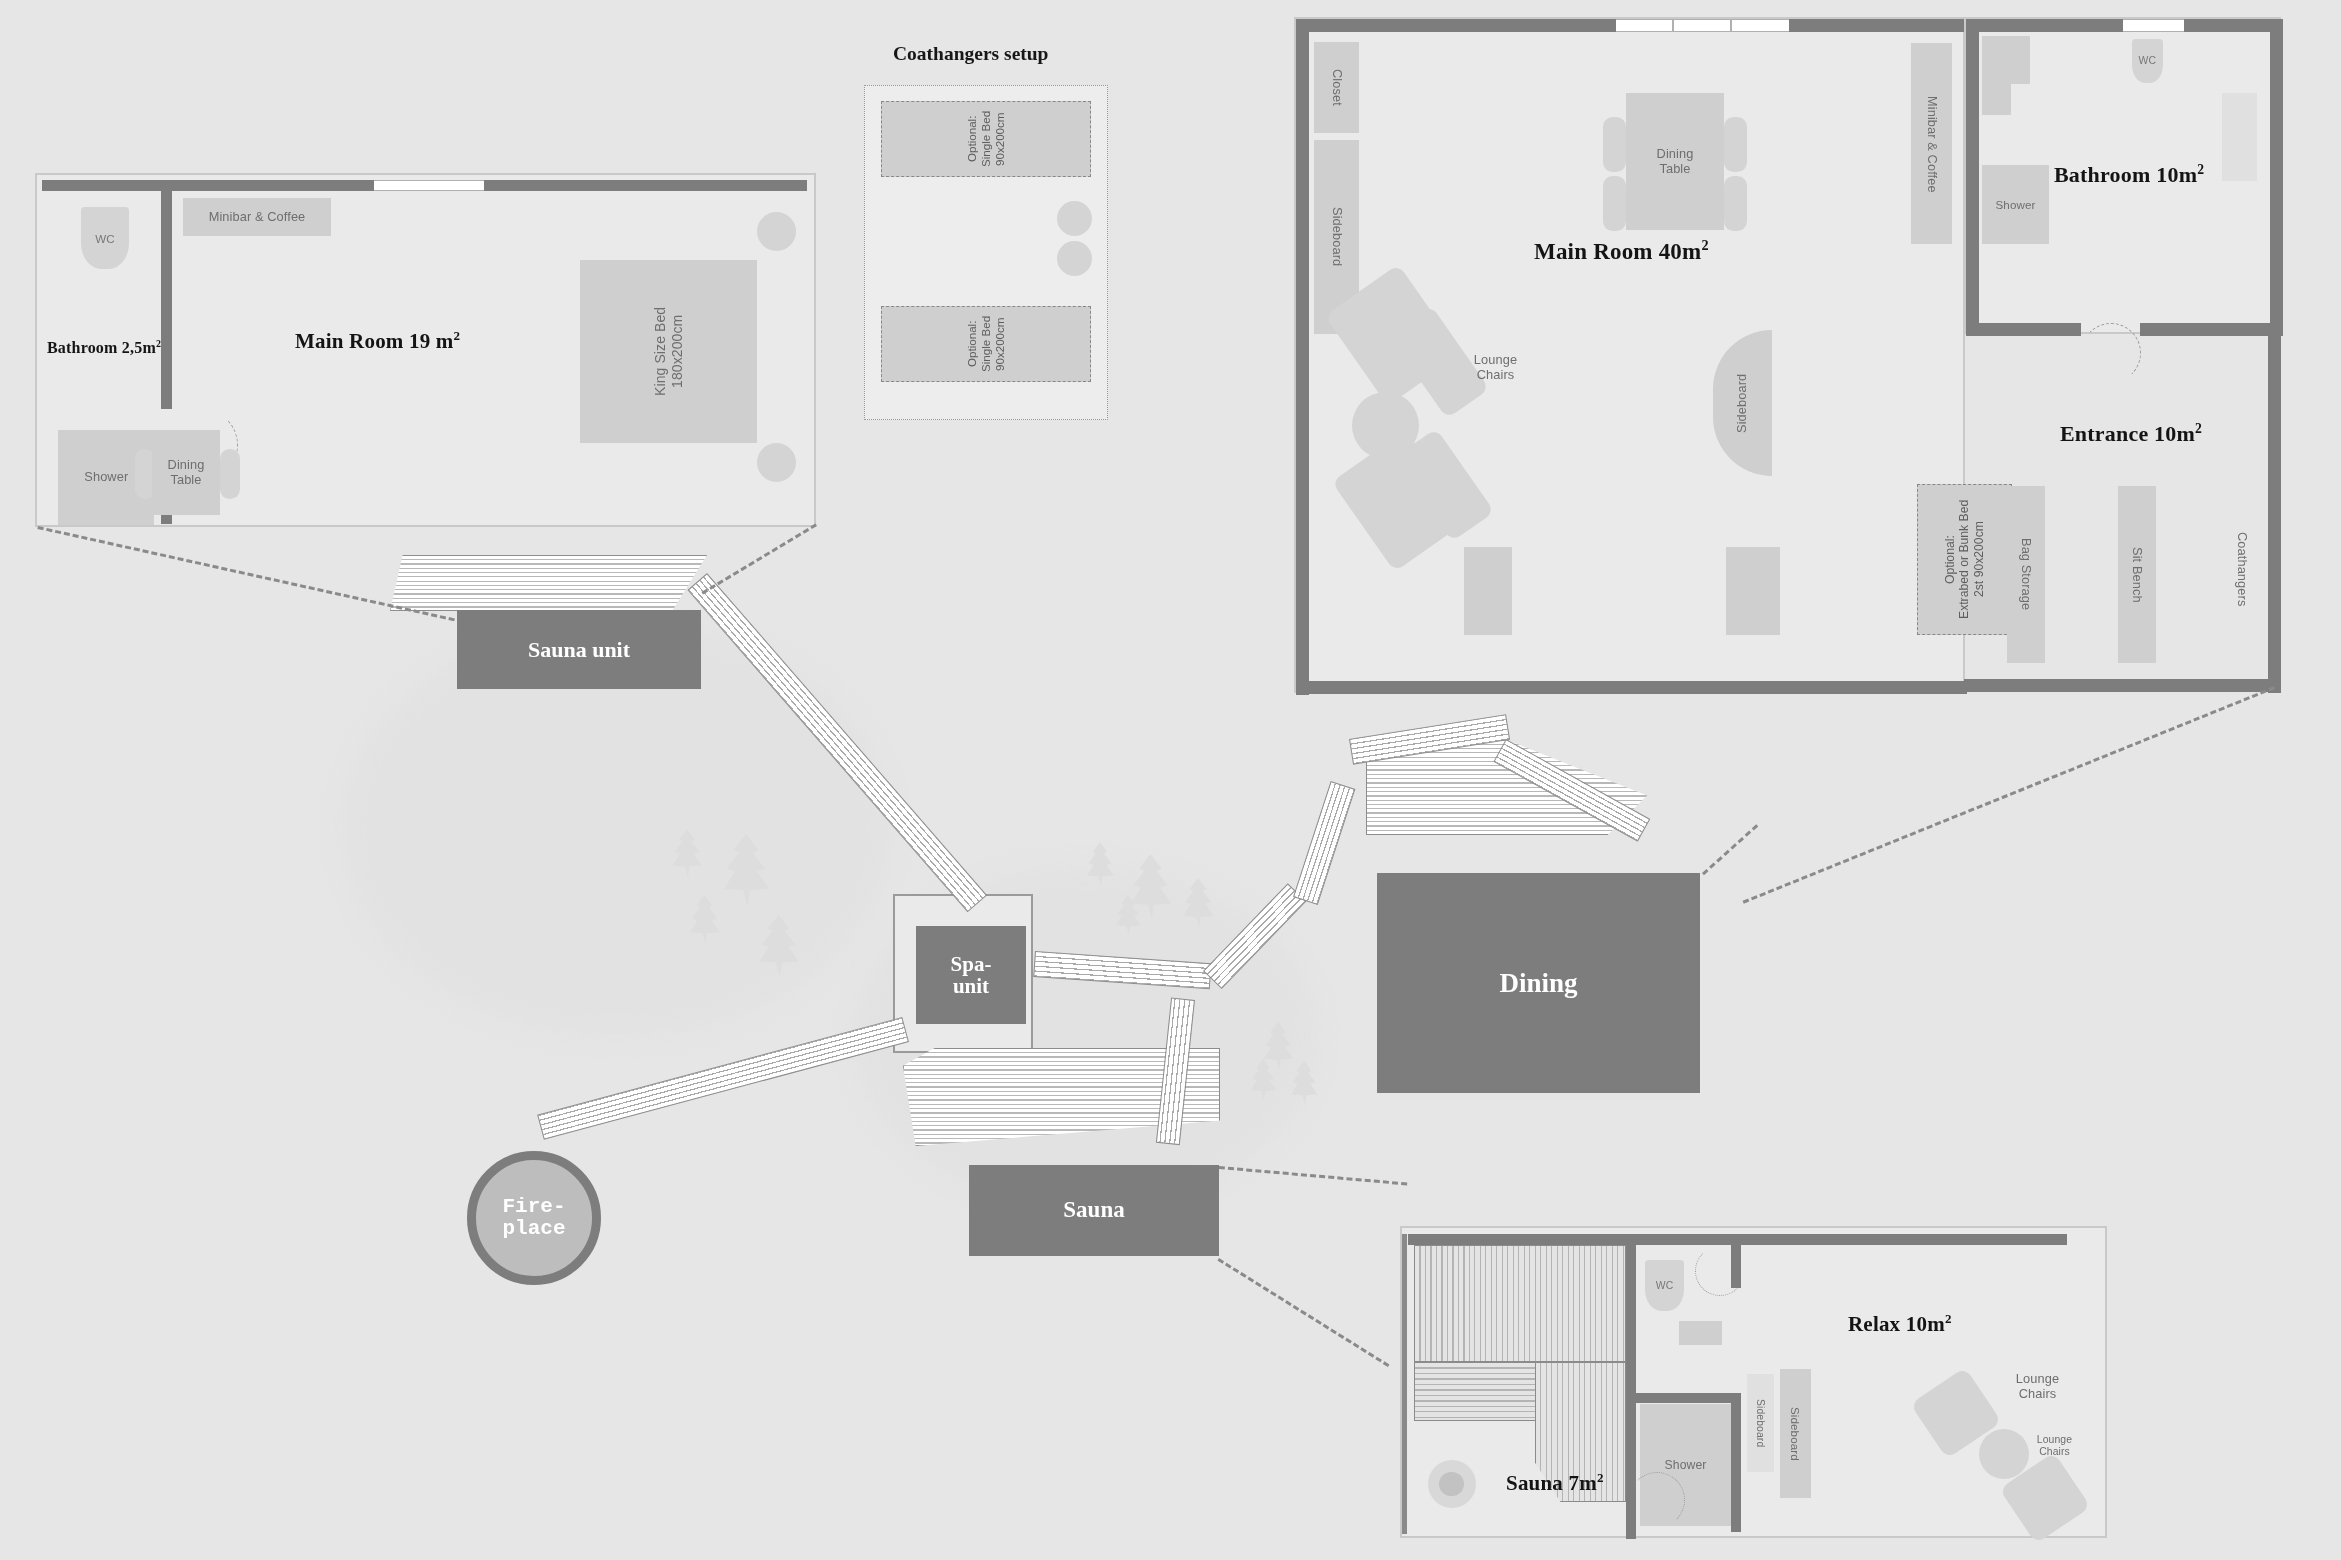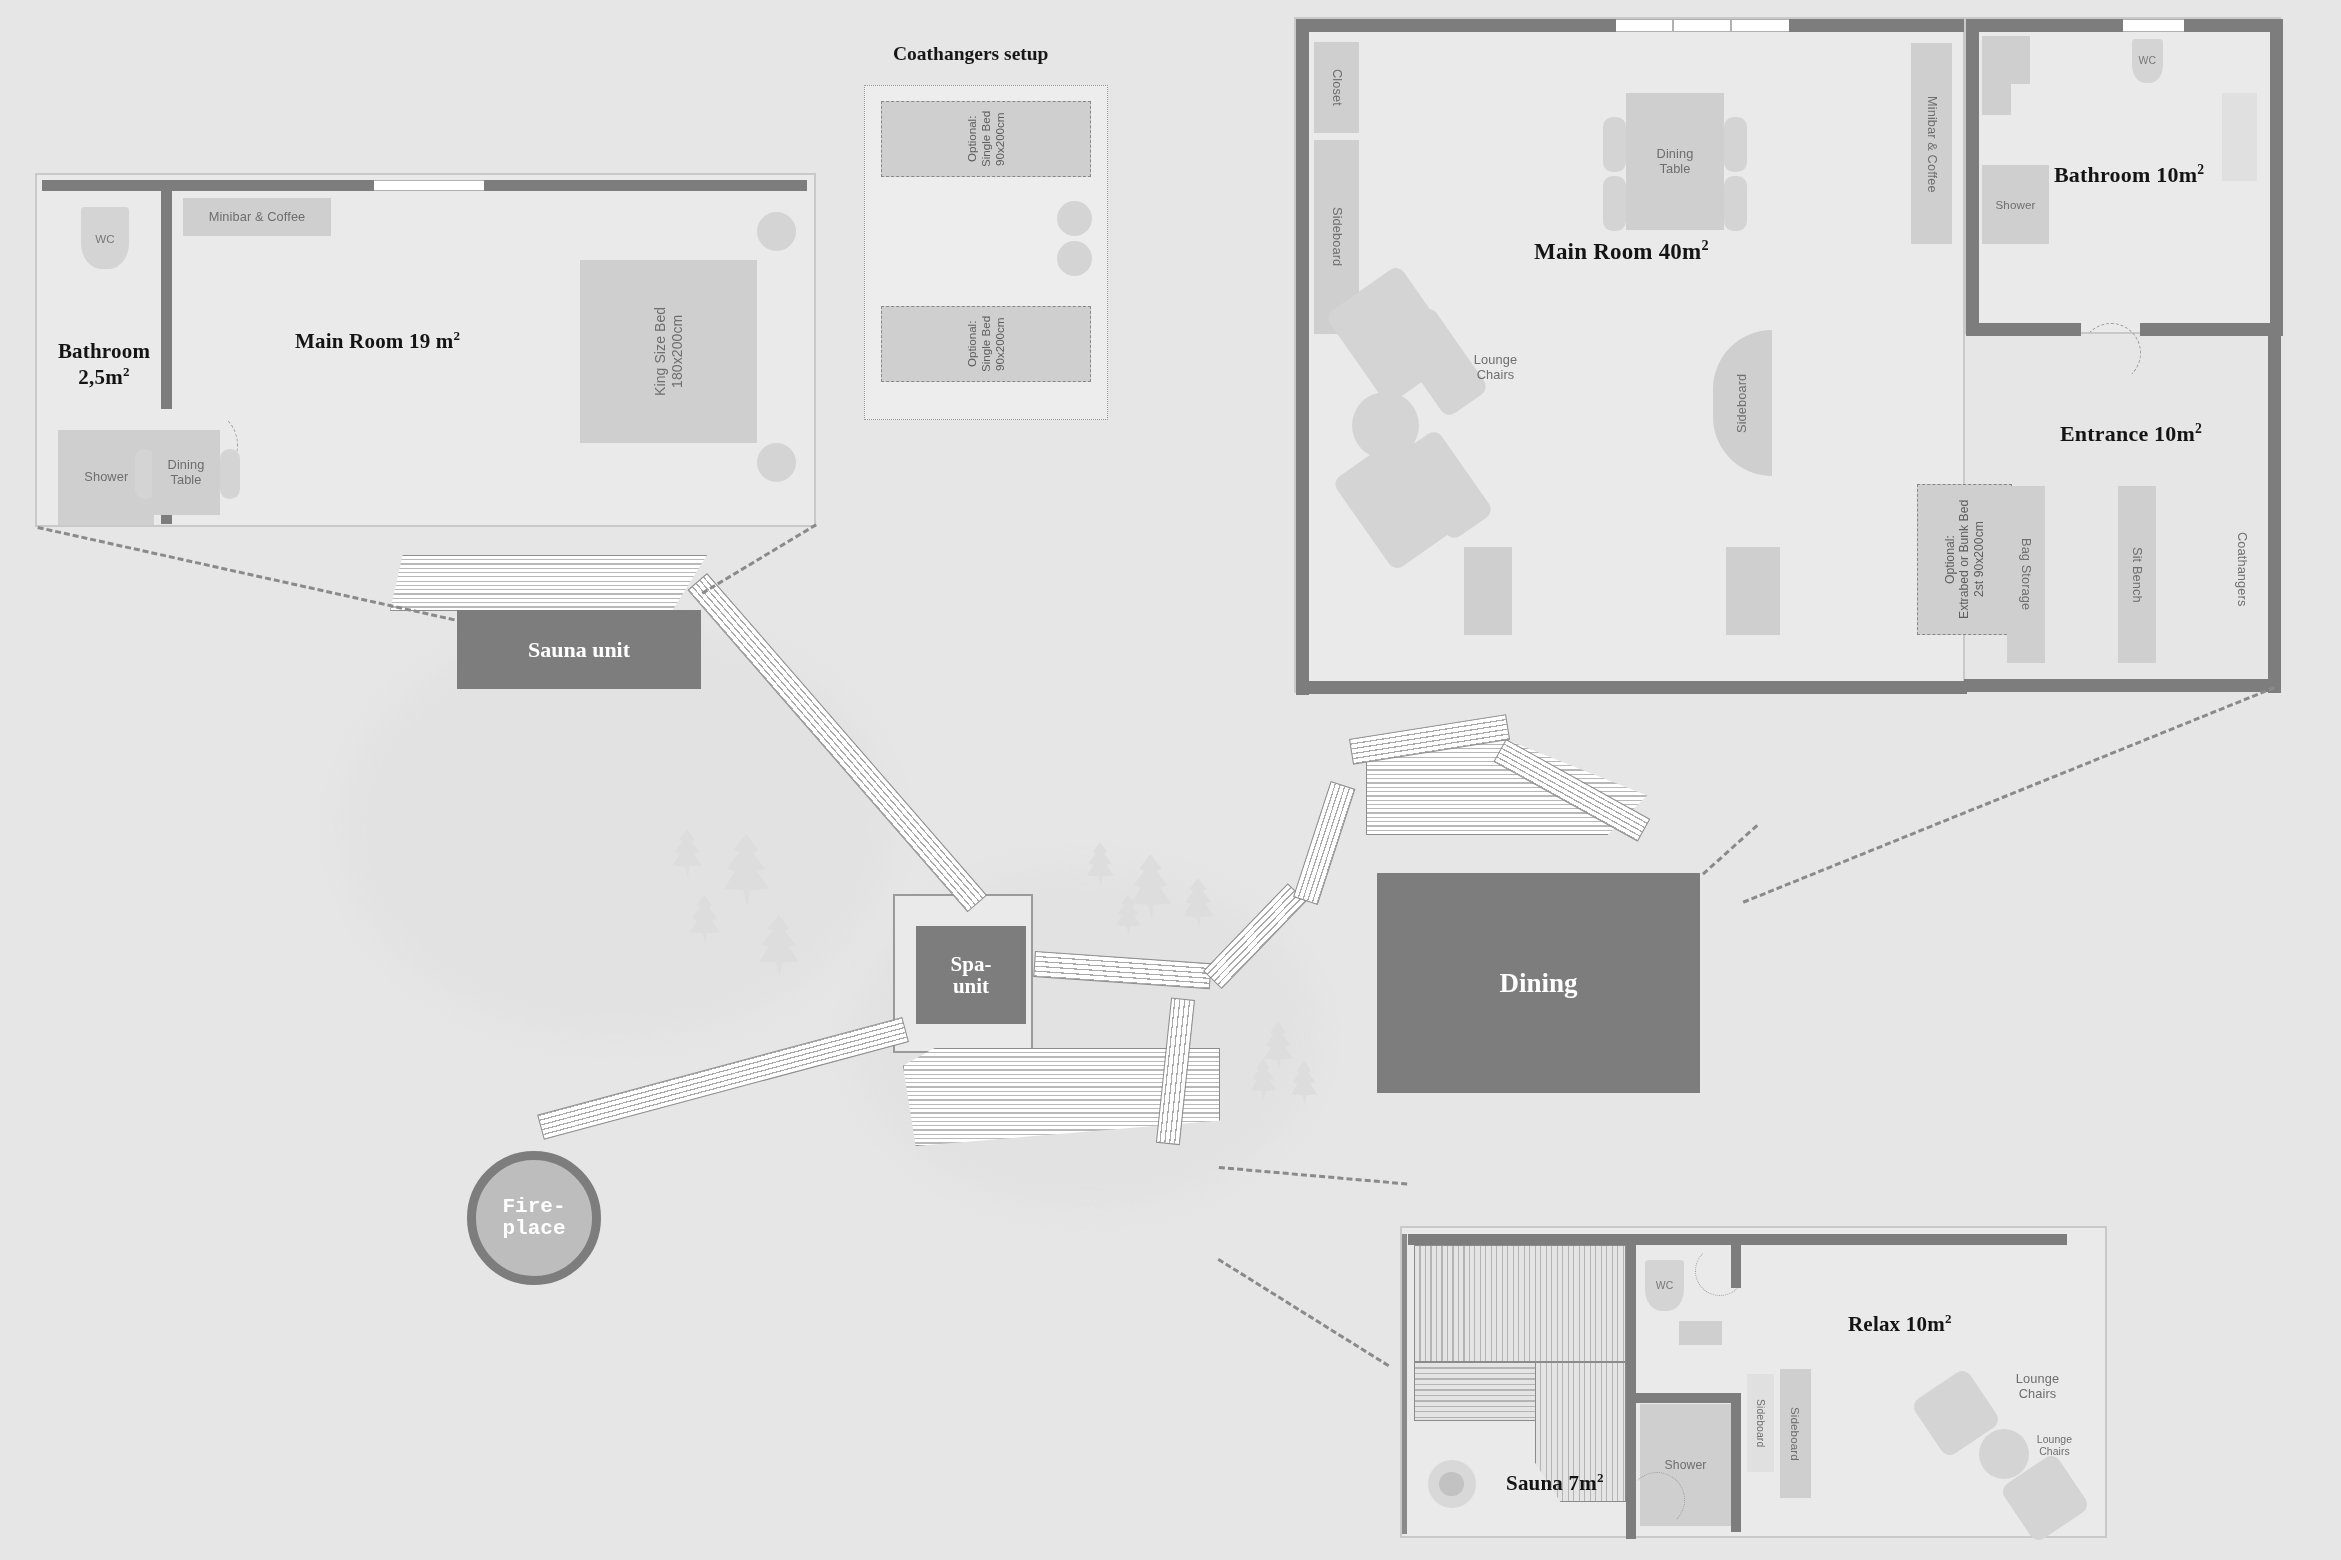--- a/index.html
+++ b/index.html
@@ -245,21 +245,21 @@
     </div>
 
     <div class="chair-round" style="left:720px;top:37px;width:39px;height:39px;"></div>
     <div class="chair-round" style="left:720px;top:268px;width:39px;height:39px;"></div>
     <div class="furn rot90" style="left:543px;top:85px;width:177px;height:183px;font-size:14px;">
       <span style="white-space: pre-line;">King Size Bed
 180x200cm</span>
     </div>
   </div>
 
-  <div class="room-label" style="left:46px;top:338px;font-size:21px;text-align:center;width:116px;line-height:1.25;white-space:normal;">Bathroom 2,5m<sup>2</sup></div>
+  <div class="room-label" style="left:46px;top:338px;font-size:16px;text-align:center;width:116px;line-height:1.25;white-space:normal;">Bathroom 2,5m<sup>2</sup></div>
   <div class="room-label" style="left:295px;top:328px;">Main Room 19 m<sup>2</sup></div>
 
   <div class="alt-title" style="left:893px;top:43px;">Coathangers setup</div>
 
   <div class="alt-zone" style="left:864px;top:85px;width:244px;height:335px;"></div>
 
   <div class="dashbox rot90" style="left:881px;top:101px;width:210px;height:76px;">
     <span style="white-space: pre-line;">Optional:
 Single Bed
 90x200cm</span>
@@ -448,20 +448,23 @@
   <div class="deck" style="left:1366px;top:731px;width:281px;height:104px;clip-path:polygon(0 30%,42% 0,100% 62%,86% 100%,0 100%);"></div>
 
   <div class="abs" style="left:893px;top:894px;width:140px;height:159px;background:#eaeaea;border:2.4px solid #9a9a9a;"></div>
   <div class="block" style="left:916px;top:926px;width:110px;height:98px;font-size:21px;flex-direction:column;">
     <span style="white-space:pre-line;">Spa-
 unit</span>
   </div>
 
   <div class="deck" style="left:903px;top:1048px;width:317px;height:98px;clip-path:polygon(10% 0,100% 0,100% 74%,4% 100%,0 18%);"></div>
 
+  <div class="block" style="left:969px;top:1165px;width:250px;height:91px;font-size:23px;">
+    <span>Sauna</span>
+  </div>
 
   <div class="firepit" style="left:467px;top:1151px;width:134px;height:134px;font-family:Liberation Mono, monospace;">
     <span style="white-space:pre-line;">Fire-
 place</span>
   </div>
 
   <div class="path" style="left:707px;top:573px;width:427px;height:25.6px;transform:rotate(49deg);"></div>
   <div class="path" style="left:1035px;top:951px;width:177px;height:25.6px;transform:rotate(4deg);"></div>
   <div class="path" style="left:1203px;top:971px;width:122px;height:25.6px;transform:rotate(-46deg);"></div>
   <div class="path" style="left:1293px;top:897px;width:122px;height:25.6px;transform:rotate(-72deg);"></div>

